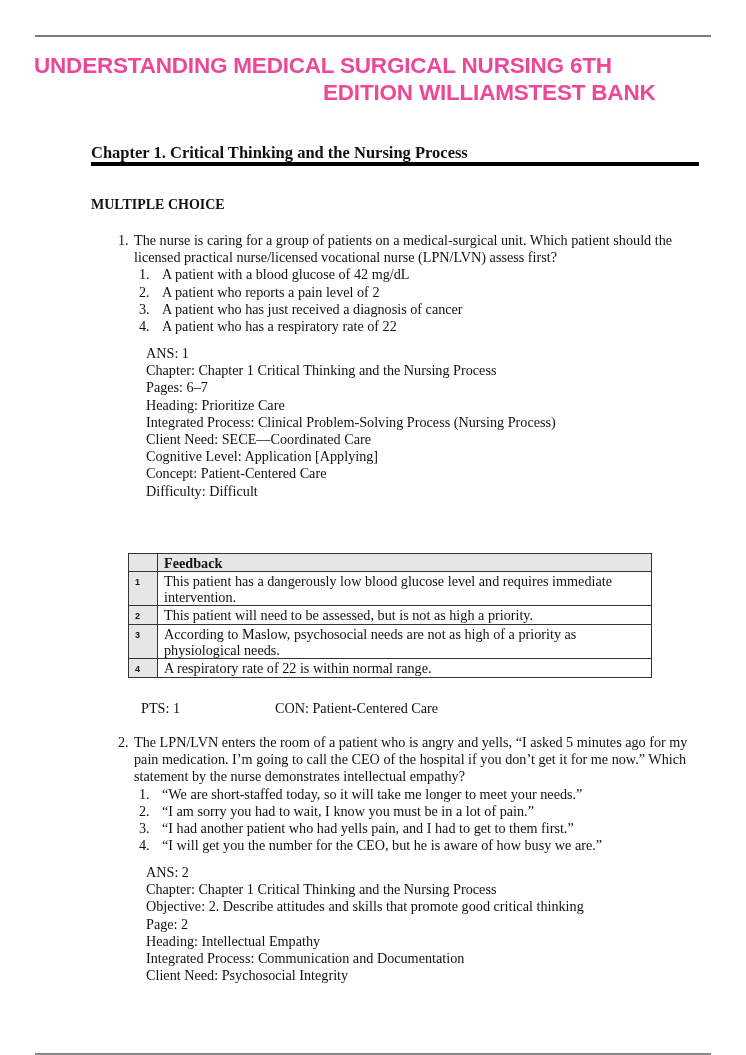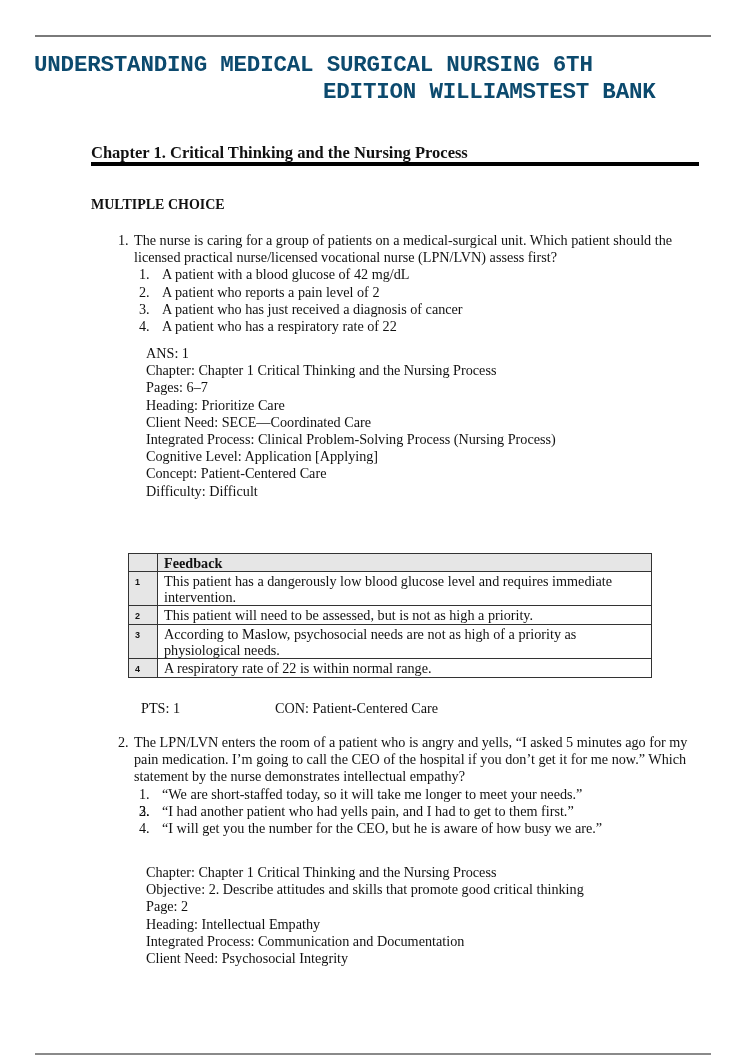--- a/index.html
+++ b/index.html
@@ -29,23 +29,23 @@
       top: 1053px;
       width: 676px;
       height: 2px;
       background: #8a8a8a;
     }
     .banner {
       position: absolute;
       left: 34px;
       top: 52px;
       width: 660px;
-      font-family: Liberation Mono, monospace;
-      font-weight: bold;
-      color: #0c4a6e;
+      font-family: Liberation Sans, sans-serif;
+      font-weight: bold;
+      color: #ec4899;
       font-size: 22.5px;
       line-height: 27px;
       letter-spacing: -0.2px;
     }
     .banner .line1 { display: block; white-space: nowrap; }
     .banner .line2 { display: block; white-space: nowrap; padding-left: 289px; }
 
     .chapter-title {
       position: absolute;
       left: 91px;
@@ -180,22 +180,22 @@
     <li><span class="onum">3.</span><span>A patient who has just received a diagnosis of cancer</span></li>
     <li><span class="onum">4.</span><span>A patient who has a respiratory rate of 22</span></li>
   </ul>
 </div>
 
 <div class="meta" style="top:345px;">
   <div>ANS:  1</div>
   <div>Chapter: Chapter 1 Critical Thinking and the Nursing Process</div>
   <div>Pages: 6–7</div>
   <div>Heading: Prioritize Care</div>
+  <div>Integrated Process: Clinical Problem-Solving Process (Nursing Process)</div>
   <div>Client Need: SECE—Coordinated Care</div>
-  <div>Integrated Process: Clinical Problem-Solving Process (Nursing Process)</div>
   <div>Cognitive Level: Application [Applying]</div>
   <div>Concept: Patient-Centered Care</div>
   <div>Difficulty: Difficult</div>
 </div>
 
 <table class="feedback">
   <tbody>
       <tr>
     <th class="num-head"></th>
     <th>Feedback</th>
@@ -222,27 +222,28 @@
 <div class="pts-line">
   <span>PTS:    1</span>
   <span class="con">CON:  Patient-Centered Care</span>
 </div>
 
 <div class="q" style="top:734px;">
   <span class="qnum">2.</span>
   <div class="stem">The LPN/LVN enters the room of a patient who is angry and yells, “I asked 5 minutes ago for my pain medication. I’m going to call the CEO of the hospital if you don’t get it for me now.” Which statement by the nurse demonstrates intellectual empathy?</div>
   <ul class="opts">
     <li><span class="onum">1.</span><span>“We are short-staffed today, so it will take me longer to meet your needs.”</span></li>
-    <li><span class="onum">2.</span></li>
+    <li><span class="onum">2.</span><span>“I am sorry you had to wait, I know you must be in a lot of pain.”</span></li>
     <li><span class="onum">3.</span><span>“I had another patient who had yells pain, and I had to get to them first.”</span></li>
     <li><span class="onum">4.</span><span>“I will get you the number for the CEO, but he is aware of how busy we are.”</span></li>
   </ul>
 </div>
 
 <div class="meta" style="top:864px;">
+  <div>ANS:  2</div>
   <div>Chapter: Chapter 1 Critical Thinking and the Nursing Process</div>
   <div>Objective: 2. Describe attitudes and skills that promote good critical thinking</div>
   <div>Page: 2</div>
   <div>Heading: Intellectual Empathy</div>
   <div>Integrated Process: Communication and Documentation</div>
   <div>Client Need: Psychosocial Integrity</div>
 </div>
 
 <div class="rule-bottom"></div>
 

